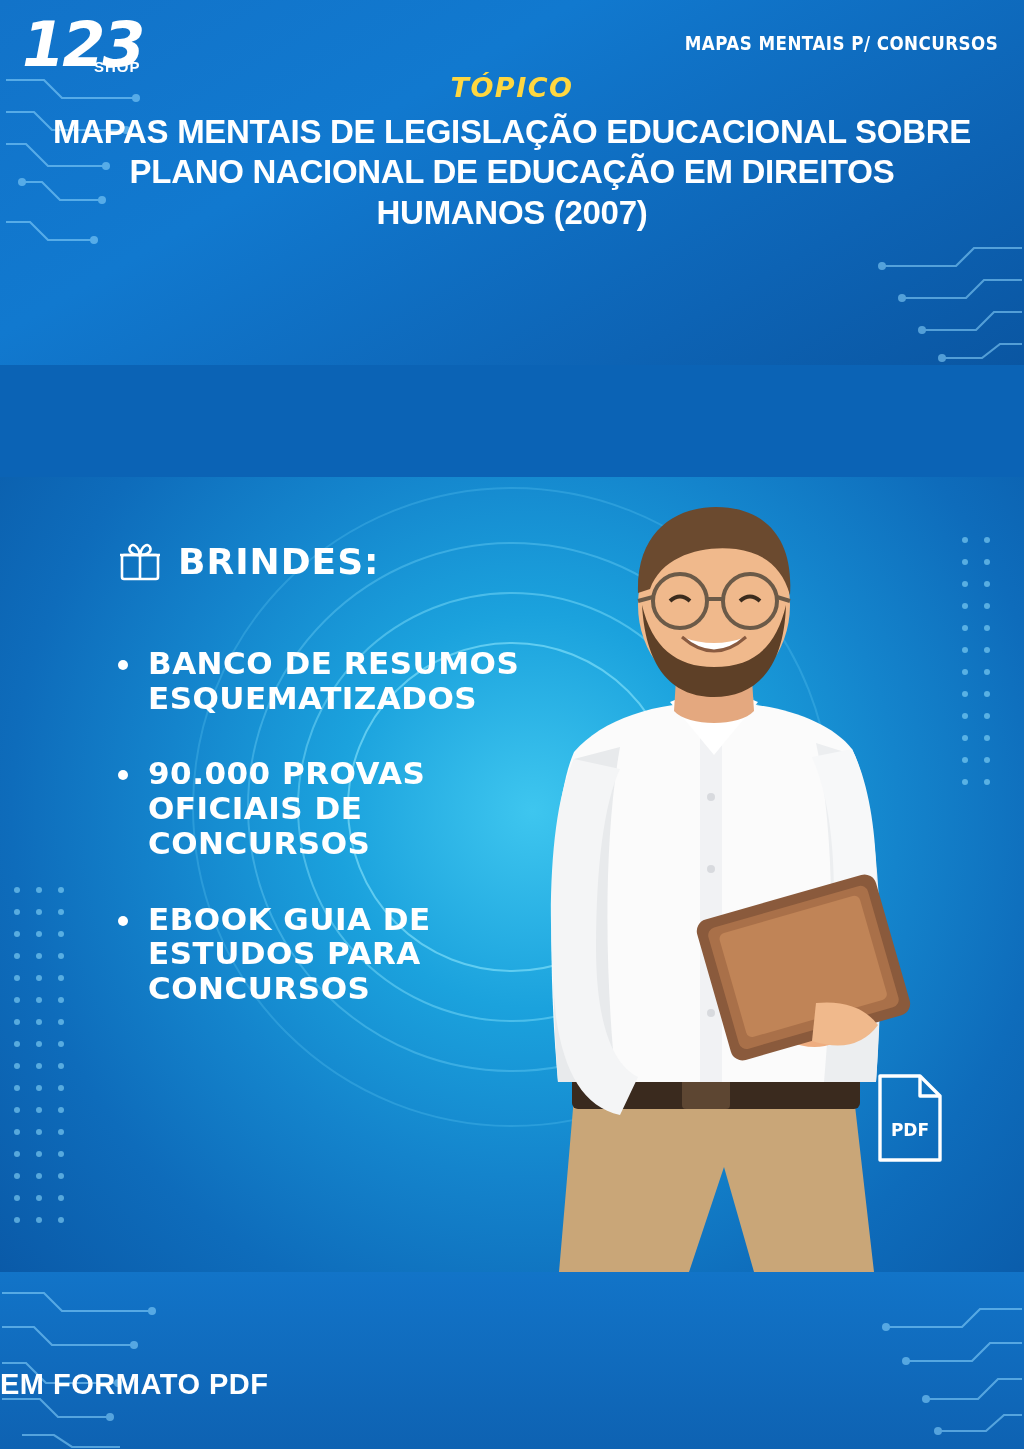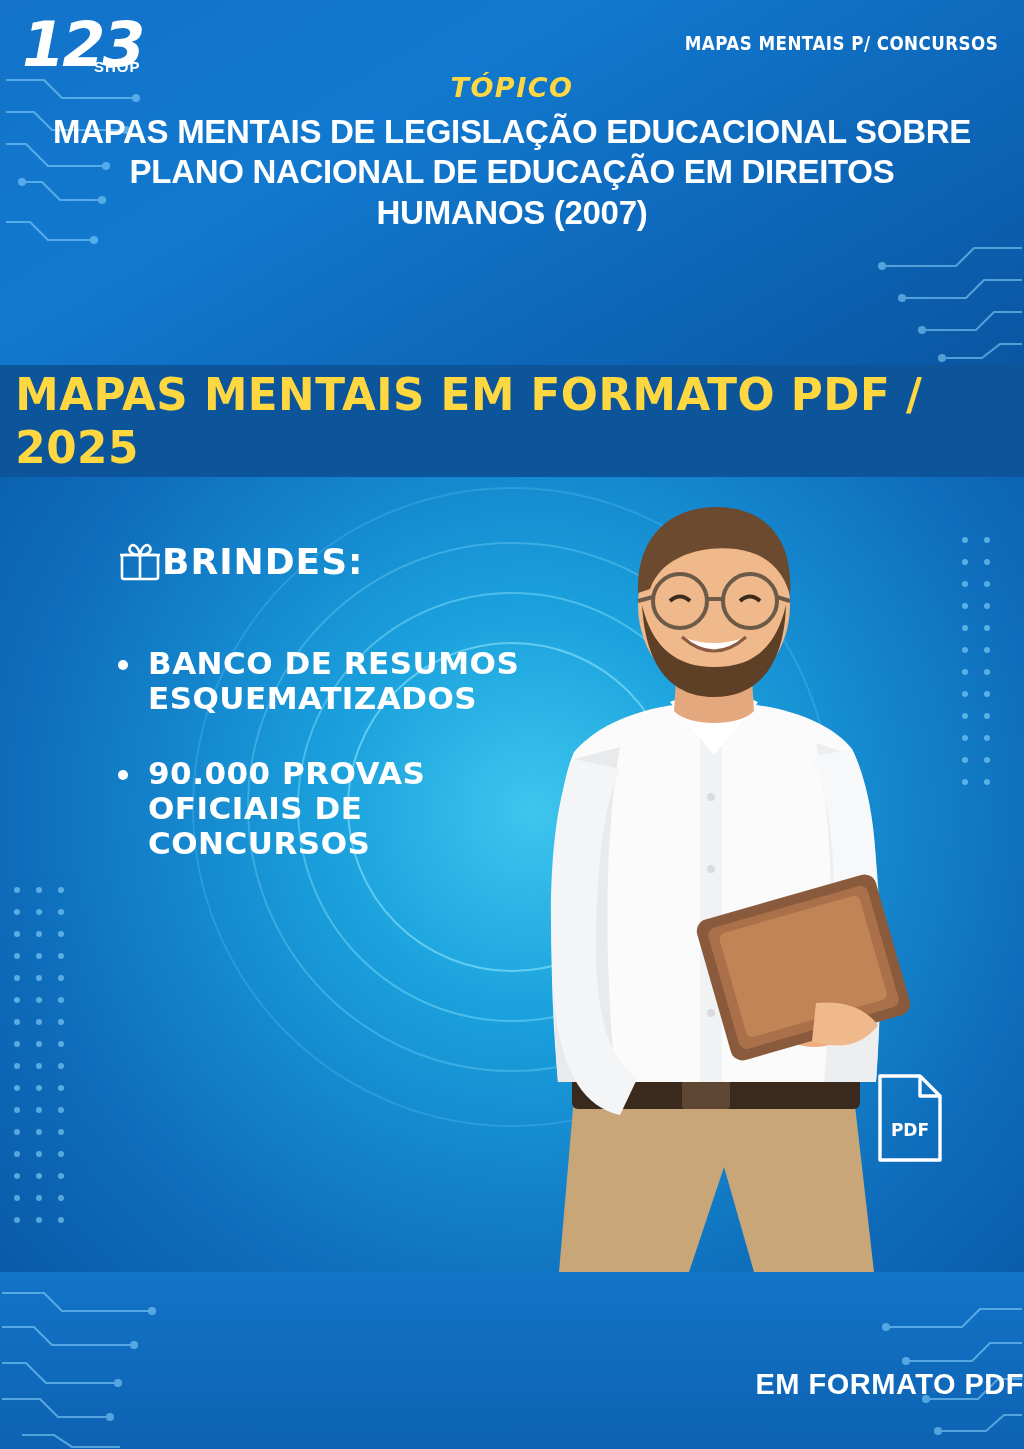--- a/index.html
+++ b/index.html
@@ -158,20 +158,21 @@
     background: rgba(150, 225, 255, 0.55);
   }
   .dots-right { right: 18px; top: 60px; --cols: 2; }
   .dots-left  { left: 14px; top: 410px; --cols: 3; }
 
   .gift-row {
     position: absolute;
     left: 118px; top: 62px;
     display: flex;
     align-items: center;
+    gap: 16px;
   }
   .gift-icon { width: 44px; height: 44px; display:block; }
   .gift-label {
     color: #ffffff;
     font-family: "DejaVu Sans", sans-serif;
     font-weight: bold;
     font-size: 36px;
     letter-spacing: 1px;
   }
 
@@ -213,21 +214,21 @@
     left: 0; top: 1272px;
     width: 1024px;
     height: 177px;
     background: linear-gradient(180deg, #1274c8 0%, #0e62b2 100%);
     overflow: hidden;
   }
   .footer-text {
     position: absolute;
     width: 100%;
     top: 96px;
-    text-align: right;
+    text-align: left;
     color: #ffffff;
     font-family: "Liberation Sans", sans-serif;
     font-weight: bold;
     font-size: 29px;
     letter-spacing: 0.5px;
   }
 </style>
 </head>
 <body>
 
@@ -276,23 +277,20 @@
 
       <div class="tagline">MAPAS MENTAIS P/ CONCURSOS</div>
 
       <div class="topic-label">TÓPICO</div>
 
       <div class="topic-title">MAPAS MENTAIS DE LEGISLAÇÃO EDUCACIONAL SOBRE PLANO NACIONAL DE EDUCAÇÃO EM DIREITOS HUMANOS (2007)</div>
 
     </div>
   </div>
 
-  <div class="band">
-    <div class="band-text">MAPAS MENTAIS EM FORMATO PDF / 2025</div>
-  </div>
 
   <div class="body-area">
 
     <div class="ring r4"></div>
     <div class="ring r3"></div>
     <div class="ring r2"></div>
     <div class="ring r1"></div>
 
     <div class="dot-grid dots-right">
       <span></span>
@@ -452,20 +450,21 @@
           <path d="M22 16 C14 16 10 12 12 8 C14 4 20 6 22 16 Z"></path>
           <path d="M22 16 C30 16 34 12 32 8 C30 4 24 6 22 16 Z"></path>
         </g>
       </svg>
       <div class="gift-label">BRINDES:</div>
     </div>
 
     <ul class="bonus-list">
       <li>BANCO DE RESUMOS ESQUEMATIZADOS</li>
       <li>90.000 PROVAS OFICIAIS DE CONCURSOS</li>
+      <li>EBOOK GUIA DE ESTUDOS PARA CONCURSOS</li>
     </ul>
 
     <svg class="pdf-badge" width="76" height="92" viewBox="0 0 76 92">
       <g fill="none" stroke="#ffffff" stroke-width="3.4" stroke-linejoin="round">
         <path d="M8 4 L48 4 L68 24 L68 88 L8 88 Z"></path>
         <path d="M48 4 L48 24 L68 24"></path>
       </g>
       <text x="38" y="64" text-anchor="middle" fill="#ffffff" font-family="DejaVu Sans, sans-serif" font-size="17" font-weight="bold">PDF</text>
     </svg>
 

